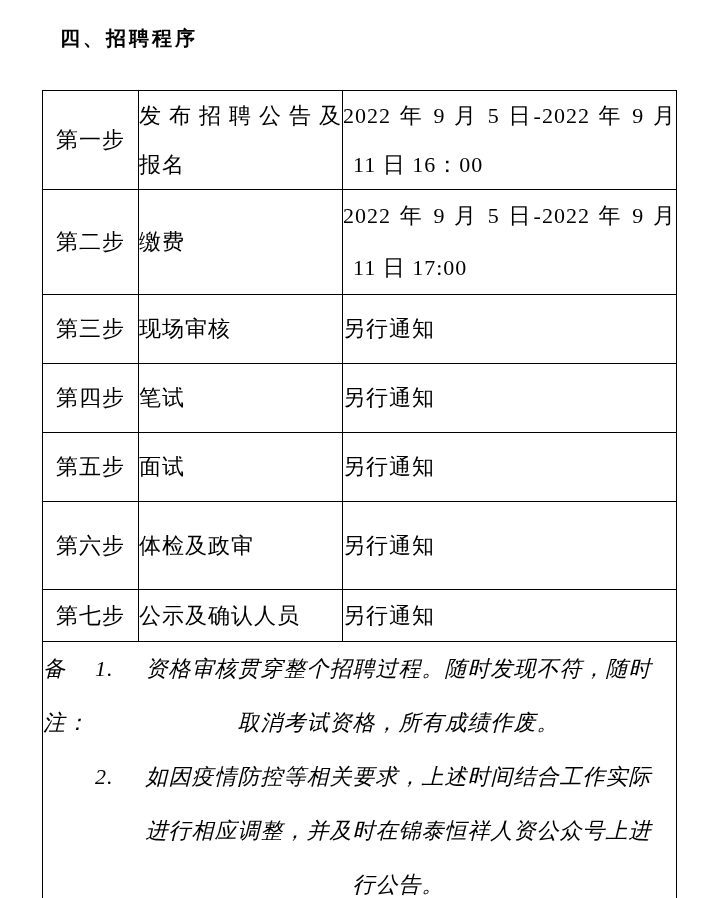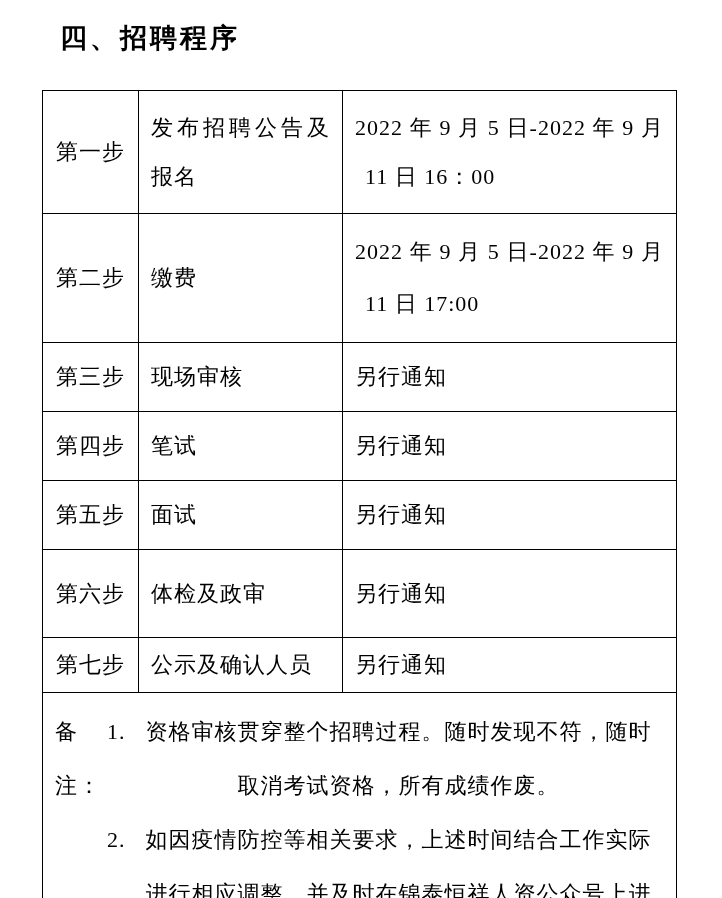--- a/index.html
+++ b/index.html
@@ -5,34 +5,34 @@
   html,body{margin:0;padding:0;background:#ffffff;}
   .page{
     position:relative;
     width:722px;height:898px;
     background:#ffffff;color:#000;
     font-family:"Liberation Serif","DejaVu Serif",serif;
     overflow:hidden;
   }
   .title{
     margin:20px 0 0 60px;
-    font-size:27px;font-weight:bold;
+    font-size:20px;font-weight:bold;
     letter-spacing:3px;line-height:36px;
   }
   table.steps{
     border-collapse:collapse;
     table-layout:fixed;
     margin:34px 0 0 42px;
     width:634px;
   }
   table.steps td{
     border:1.5px solid #000;
     font-size:22px;
     vertical-align:middle;
-    padding:12px;
+    padding:0;
     letter-spacing:1px;
   }
   col.c1{width:96px;}
   col.c2{width:204px;}
   col.c3{width:334px;}
   td.step{text-align:center;letter-spacing:2px;font-family:Liberation Serif, serif;}
   td.item,td.time{padding-left:10px;padding-right:8px;}
   .line{display:block;line-height:49px;}
   tr.h105 .line{line-height:52px;}
   .spread{
@@ -45,21 +45,21 @@
   tr.h105{height:105px;}
   tr.h53{height:69px;}
   tr.h88{height:88px;}
   tr.h52{height:52px;}
   tr.note-row{height:270px;}
   td.note-cell{
     vertical-align:top;
     padding:0 10px 0 8px;
     line-height:54px;
   }
-  .note-item{display:flex;align-items:flex-start;}
+  .note-item{display:flex;align-items:flex-start;font-style:italic;}
   .note-label{flex:0 0 52px;}
   .note-num{flex:0 0 26px;}
   .note-lines{flex:1 1 auto;text-align:center;}
 </style>
 </head>
 <body>
 
 <div class="page">
 
   <h1 class="title">四、招聘程序</h1>

